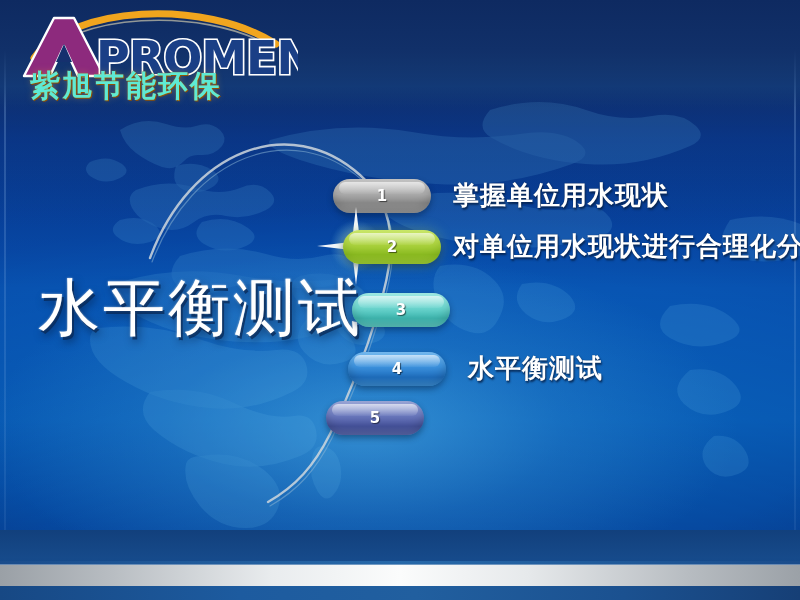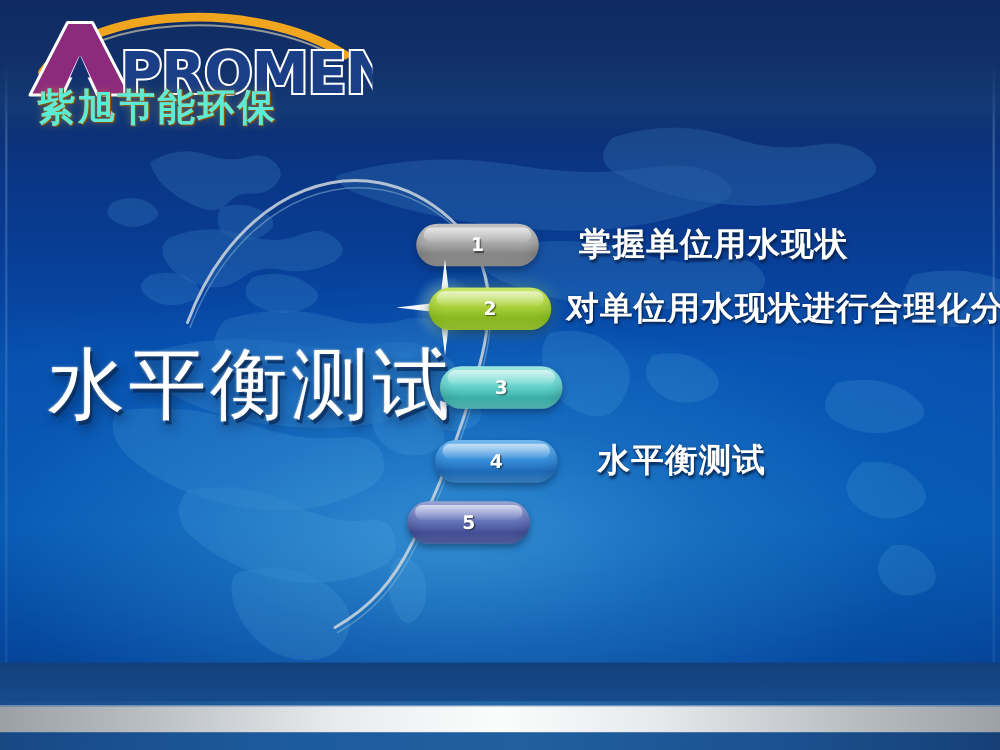--- a/index.html
+++ b/index.html
@@ -92,21 +92,21 @@
     content:"";position:absolute;left:6px;right:6px;top:3px;height:12px;
     border-radius:9px;
     background:linear-gradient(180deg,rgba(255,255,255,.62),rgba(255,255,255,.05));
   }
   .pill-num{
     position:relative;z-index:2;
     font-size:15px;font-weight:bold;color:#ffffff;
     text-shadow:1px 1px 1px rgba(0,0,0,.55);
   }
   .step-text{
-    margin-left:32px;
+    margin-left:22px;
     font-size:26px;font-weight:bold;color:#ffffff;
     letter-spacing:1px;white-space:nowrap;
     text-shadow:1px 2px 2px rgba(6,32,70,.85), 0 0 1px rgba(0,0,0,.5);
   }
   .sparkle{
     position:absolute;left:-30px;top:-26px;width:86px;height:86px;pointer-events:none;
   }
   .sparkle svg{width:100%;height:100%;display:block;}
 
   

